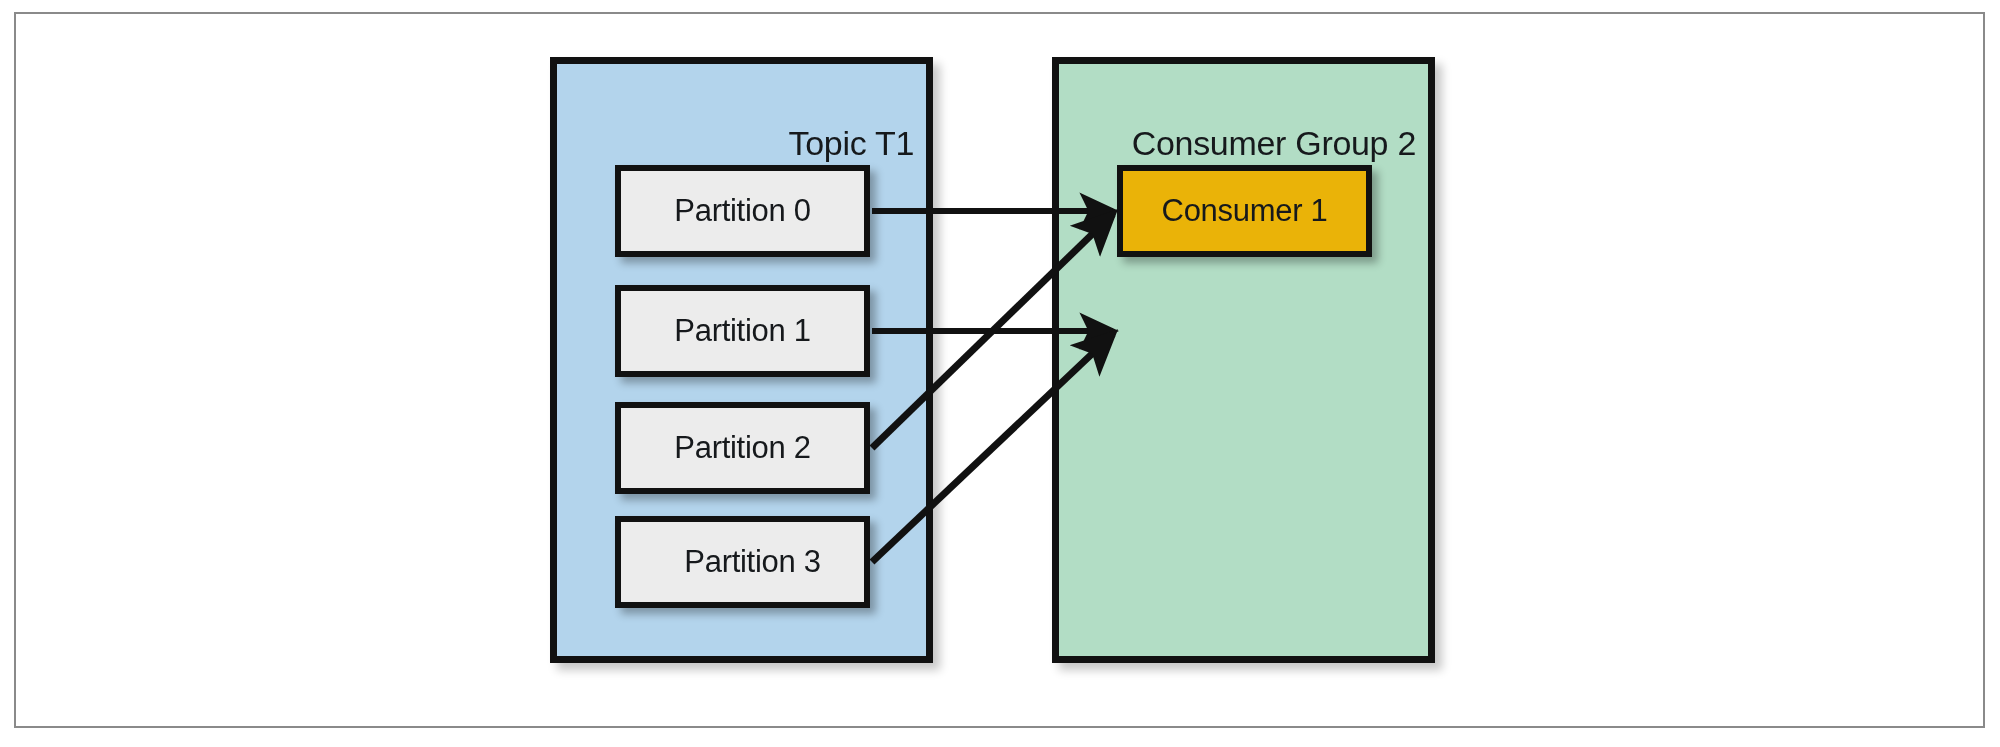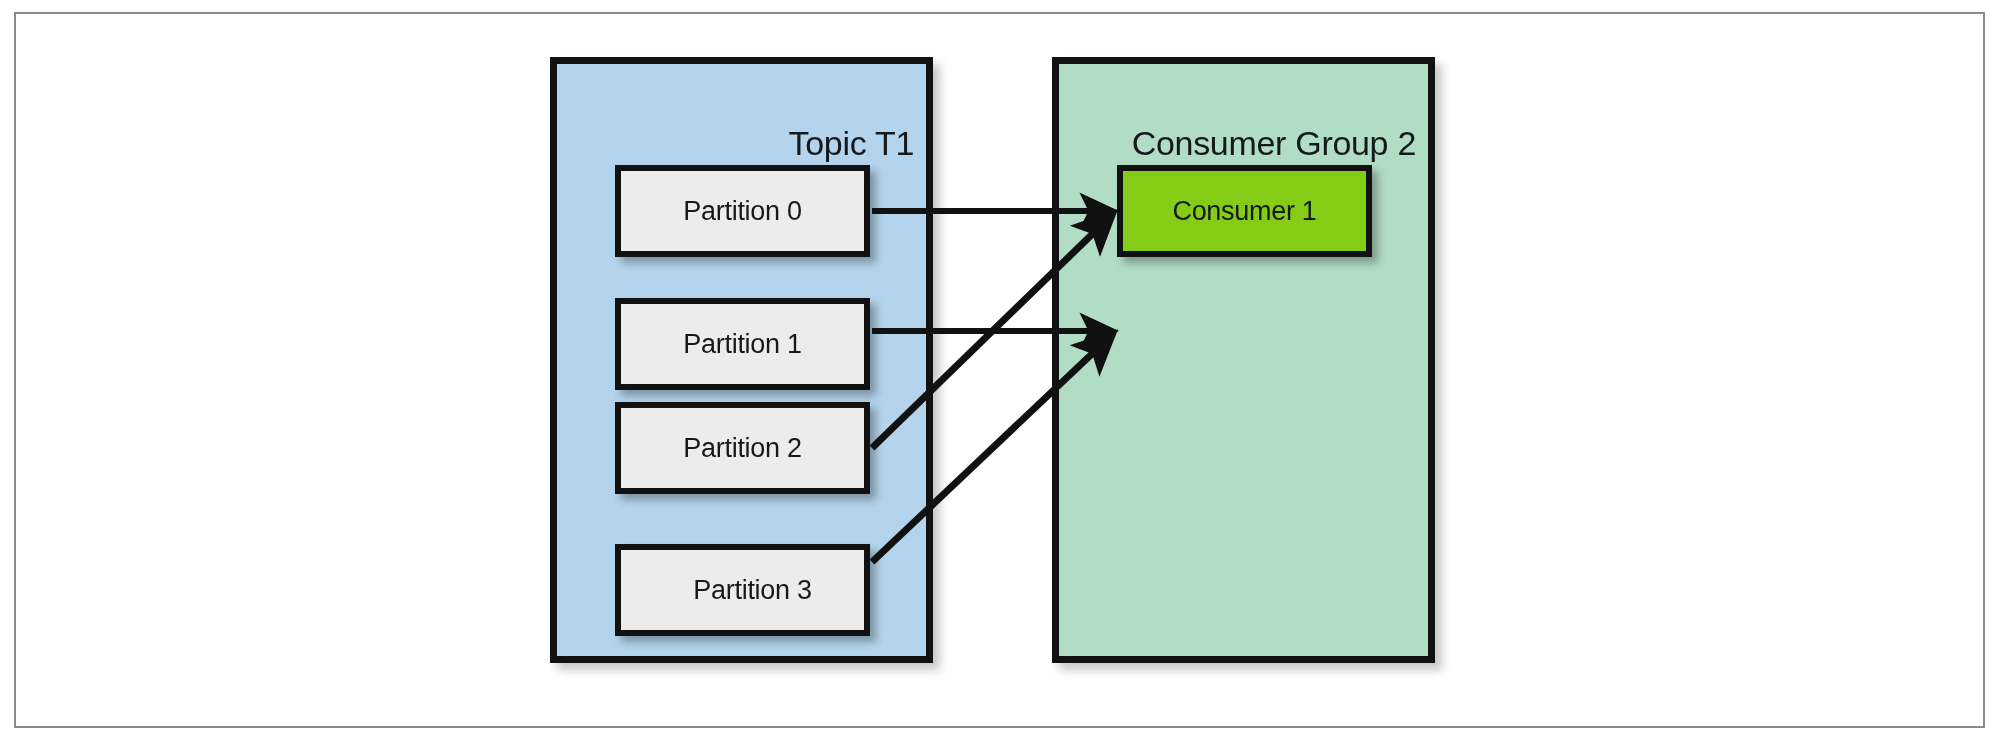--- a/index.html
+++ b/index.html
@@ -81,36 +81,36 @@
     left: 615px;
     width: 255px;
     height: 92px;
     background: #ececec;
   }
 
   .consumer-box {
     left: 1117px;
     width: 255px;
     height: 92px;
-    background: #84cc16;
+    background: #eab308;
   }
 
   .item-label {
-    font-size: 27px;
+    font-size: 31px;
     font-weight: 400;
     color: #16191c;
     letter-spacing: -0.3px;
     white-space: nowrap;
   }
 
   
   .row-0 { top: 165px; }
-  .row-1 { top: 298px; }
+  .row-1 { top: 285px; }
   .row-2 { top: 402px; align-items: center; }
-  .row-3 { top: 544px; padding-left: 20px; }
+  .row-3 { top: 516px; padding-left: 20px; }
 
   
   #arrow-layer {
     position: absolute;
     left: 0;
     top: 0;
     width: 2000px;
     height: 747px;
     pointer-events: none;
   }

